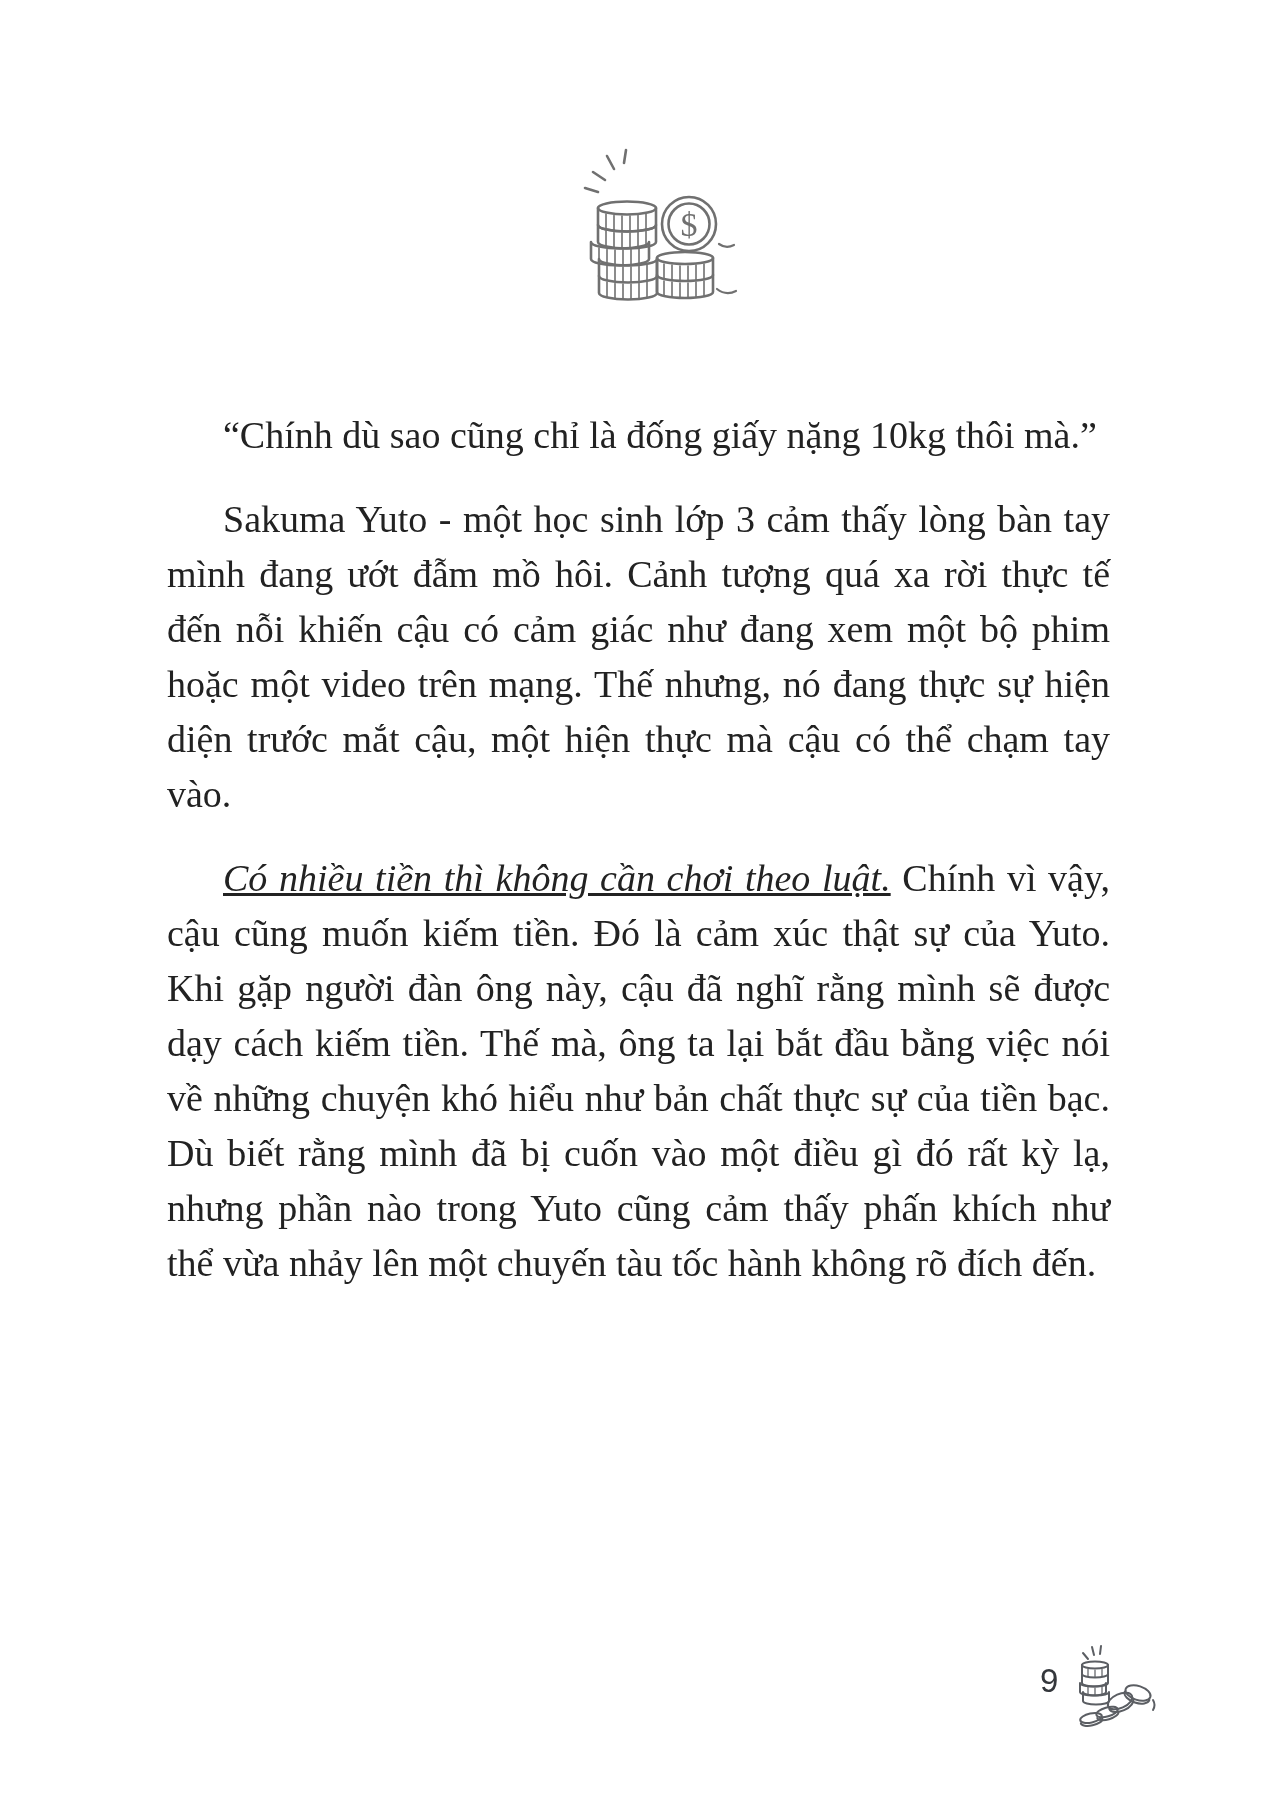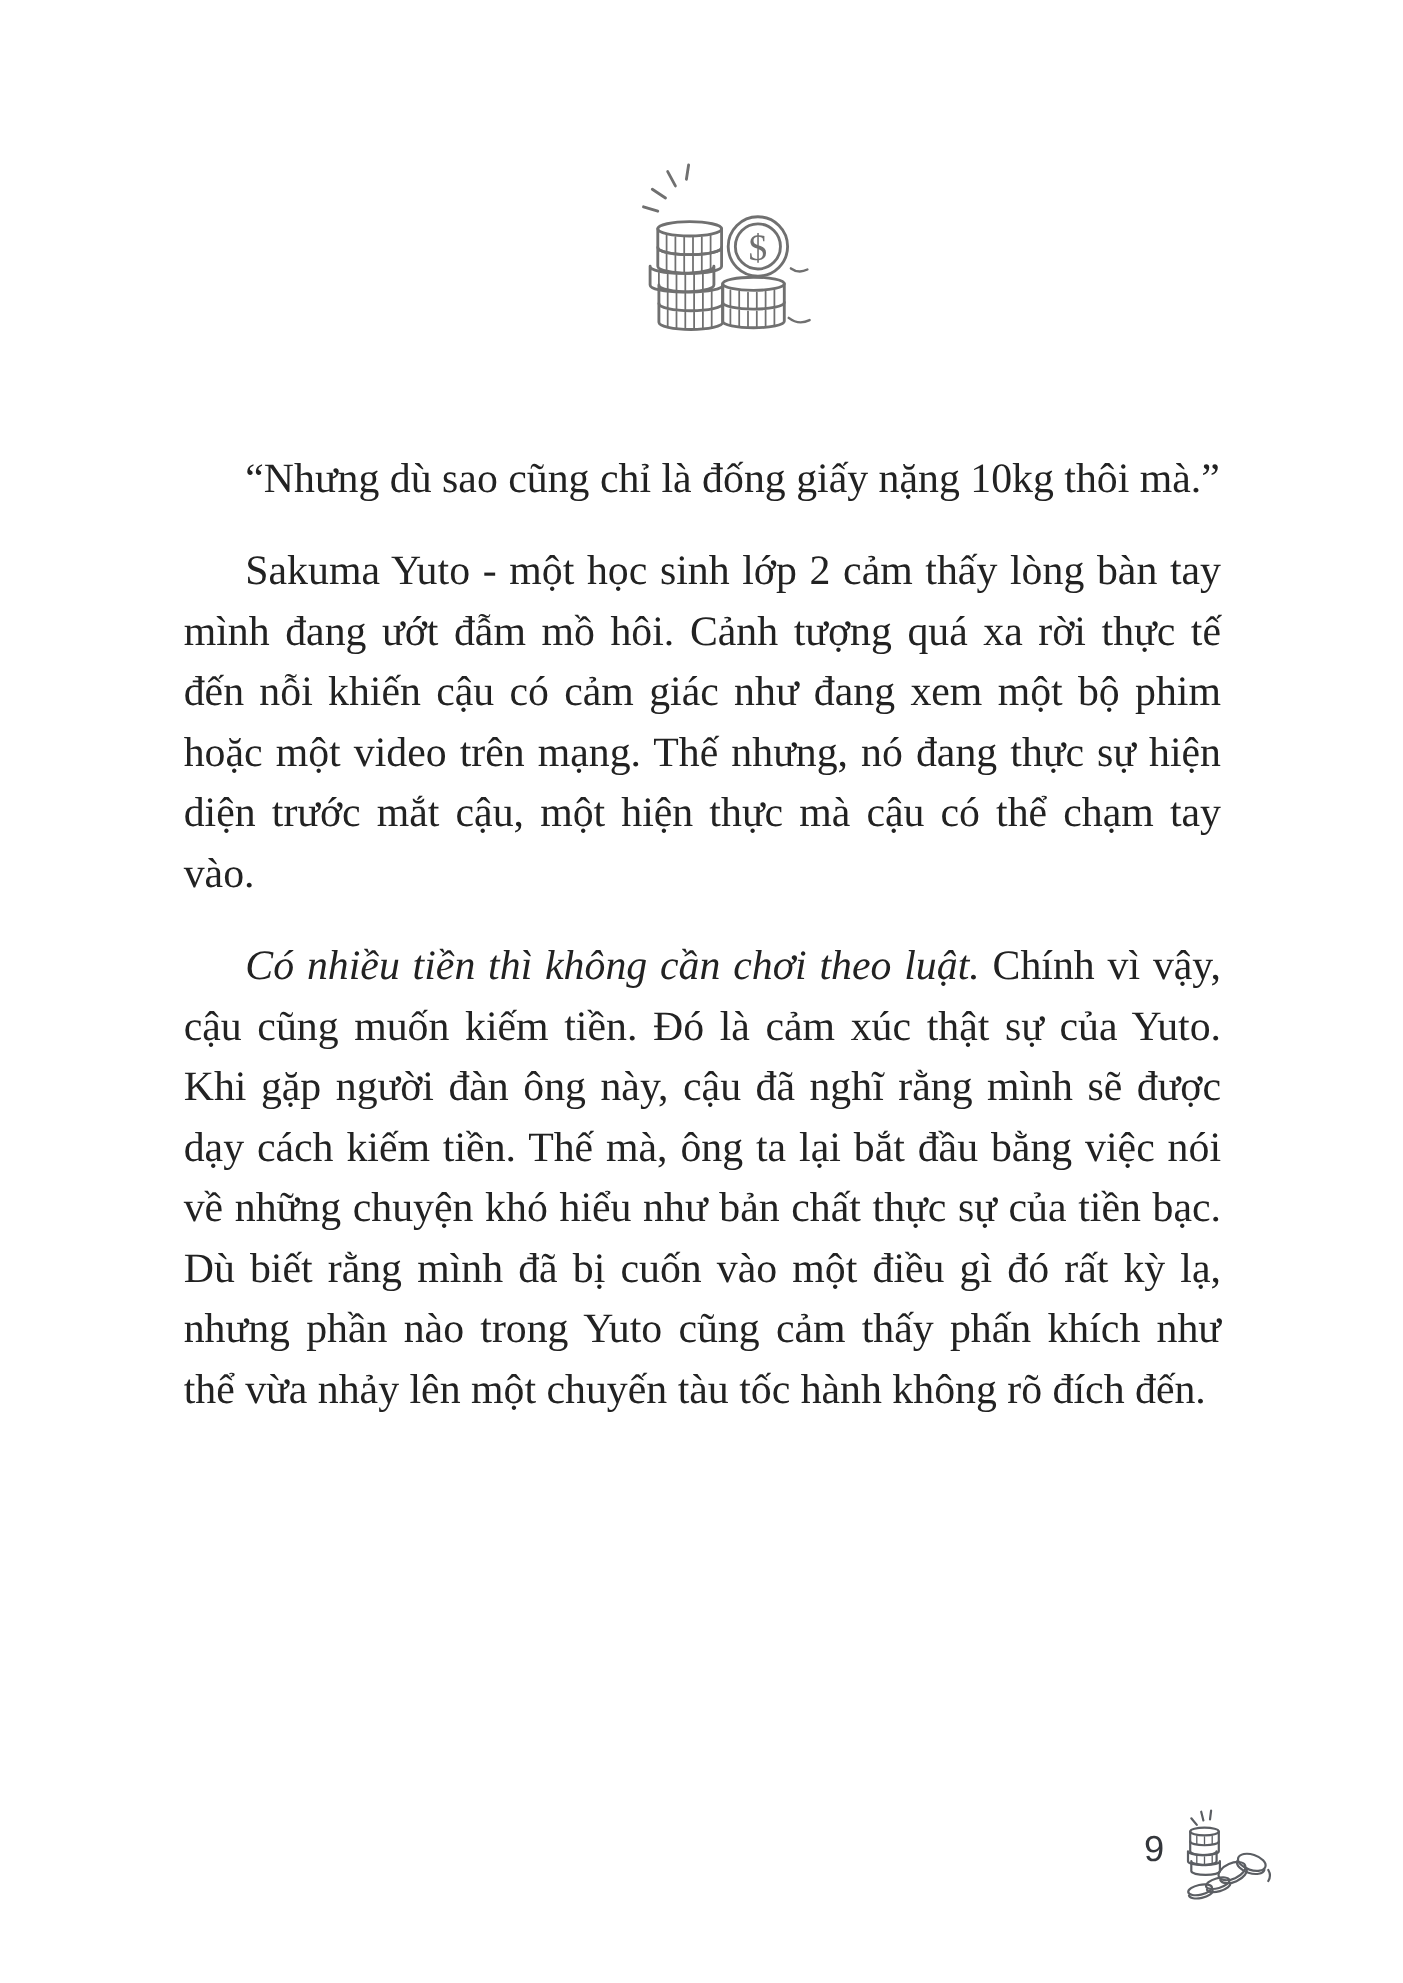--- a/index.html
+++ b/index.html
@@ -22,21 +22,21 @@
     position: absolute;
     left: 167px;
     top: 408px;
     width: 943px;
     font-size: 38px;
     line-height: 55px;
     color: #222222;
     text-align: justify;
   }
   .text-block p { margin: 0 0 29px 0; text-indent: 56px; }
-  .text-block em { font-style: italic; }
+  .text-block em { font-style: italic; text-decoration: underline; }
   .page-number {
     position: absolute;
     left: 1040px;
     top: 1662px;
     font-family: "Liberation Sans", sans-serif;
     font-size: 33px;
     color: #34373c;
   }
   .illustration-footer {
     position: absolute;
@@ -87,22 +87,22 @@
         <path d="M74 112 V129 A28 6 0 0 0 130 129 V112"></path>
         <path d="M81 118V133M89 119V134M97 120V135M105 120V135M113 119V134M121 118V133" stroke-width="1.6"></path>
         <path d="M74 129 V146 A28 6 0 0 0 130 146 V129"></path>
         <path d="M81 135V150M89 136V151M97 137V152M105 137V152M113 136V151M121 135V150" stroke-width="1.6"></path>
         <path d="M134 143 q9 7 19 2" stroke-width="2.2"></path>
       </g>
     </svg>
   </div>
 
   <div class="text-block">
-    <p><span>“Nhưng dù sao cũng chỉ là đống giấy nặng 10kg thôi mà.”</span></p>
-    <p><span>Sakuma Yuto - một học sinh lớp 2 cảm thấy lòng bàn tay mình đang ướt đẫm mồ hôi. Cảnh tượng quá xa rời thực tế đến nỗi khiến cậu có cảm giác như đang xem một bộ phim hoặc một video trên mạng. Thế nhưng, nó đang thực sự hiện diện trước mắt cậu, một hiện thực mà cậu có thể chạm tay vào.</span></p>
+    <p><span>“Chính dù sao cũng chỉ là đống giấy nặng 10kg thôi mà.”</span></p>
+    <p><span>Sakuma Yuto - một học sinh lớp 3 cảm thấy lòng bàn tay mình đang ướt đẫm mồ hôi. Cảnh tượng quá xa rời thực tế đến nỗi khiến cậu có cảm giác như đang xem một bộ phim hoặc một video trên mạng. Thế nhưng, nó đang thực sự hiện diện trước mắt cậu, một hiện thực mà cậu có thể chạm tay vào.</span></p>
     <p><em>Có nhiều tiền thì không cần chơi theo luật.</em><span> Chính vì vậy, cậu cũng muốn kiếm tiền. Đó là cảm xúc thật sự của Yuto. Khi gặp người đàn ông này, cậu đã nghĩ rằng mình sẽ được dạy cách kiếm tiền. Thế mà, ông ta lại bắt đầu bằng việc nói về những chuyện khó hiểu như bản chất thực sự của tiền bạc. Dù biết rằng mình đã bị cuốn vào một điều gì đó rất kỳ lạ, nhưng phần nào trong Yuto cũng cảm thấy phấn khích như thể vừa nhảy lên một chuyến tàu tốc hành không rõ đích đến.</span></p>
   </div>
 
   <div class="page-number">9</div>
 
   <div class="illustration-footer">
     <svg width="84" height="104" viewBox="0 0 84 104" fill="none" stroke="#5b5e63" stroke-width="2" stroke-linecap="round">
       <g>
         <path d="M7 9 l5 6"></path>
         <path d="M16 3 l2 8"></path>

